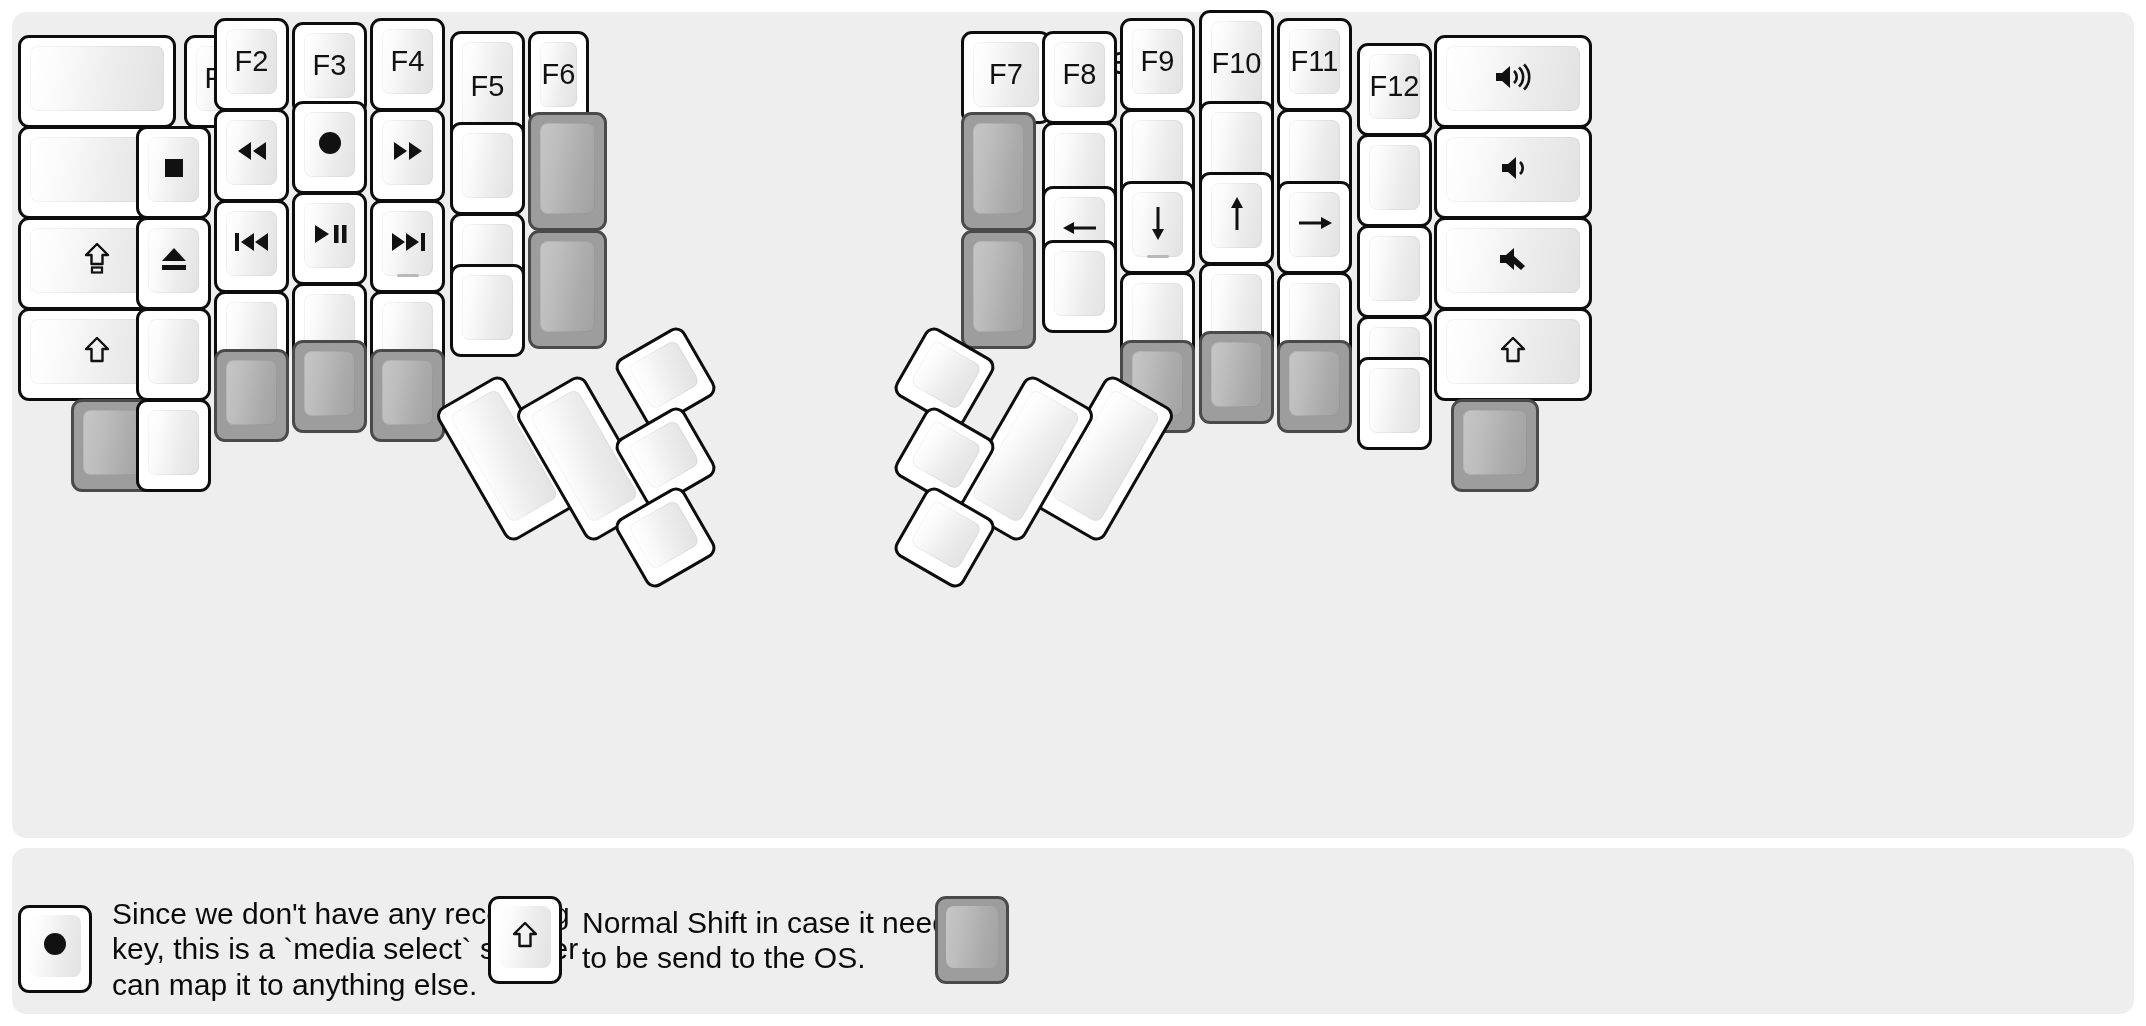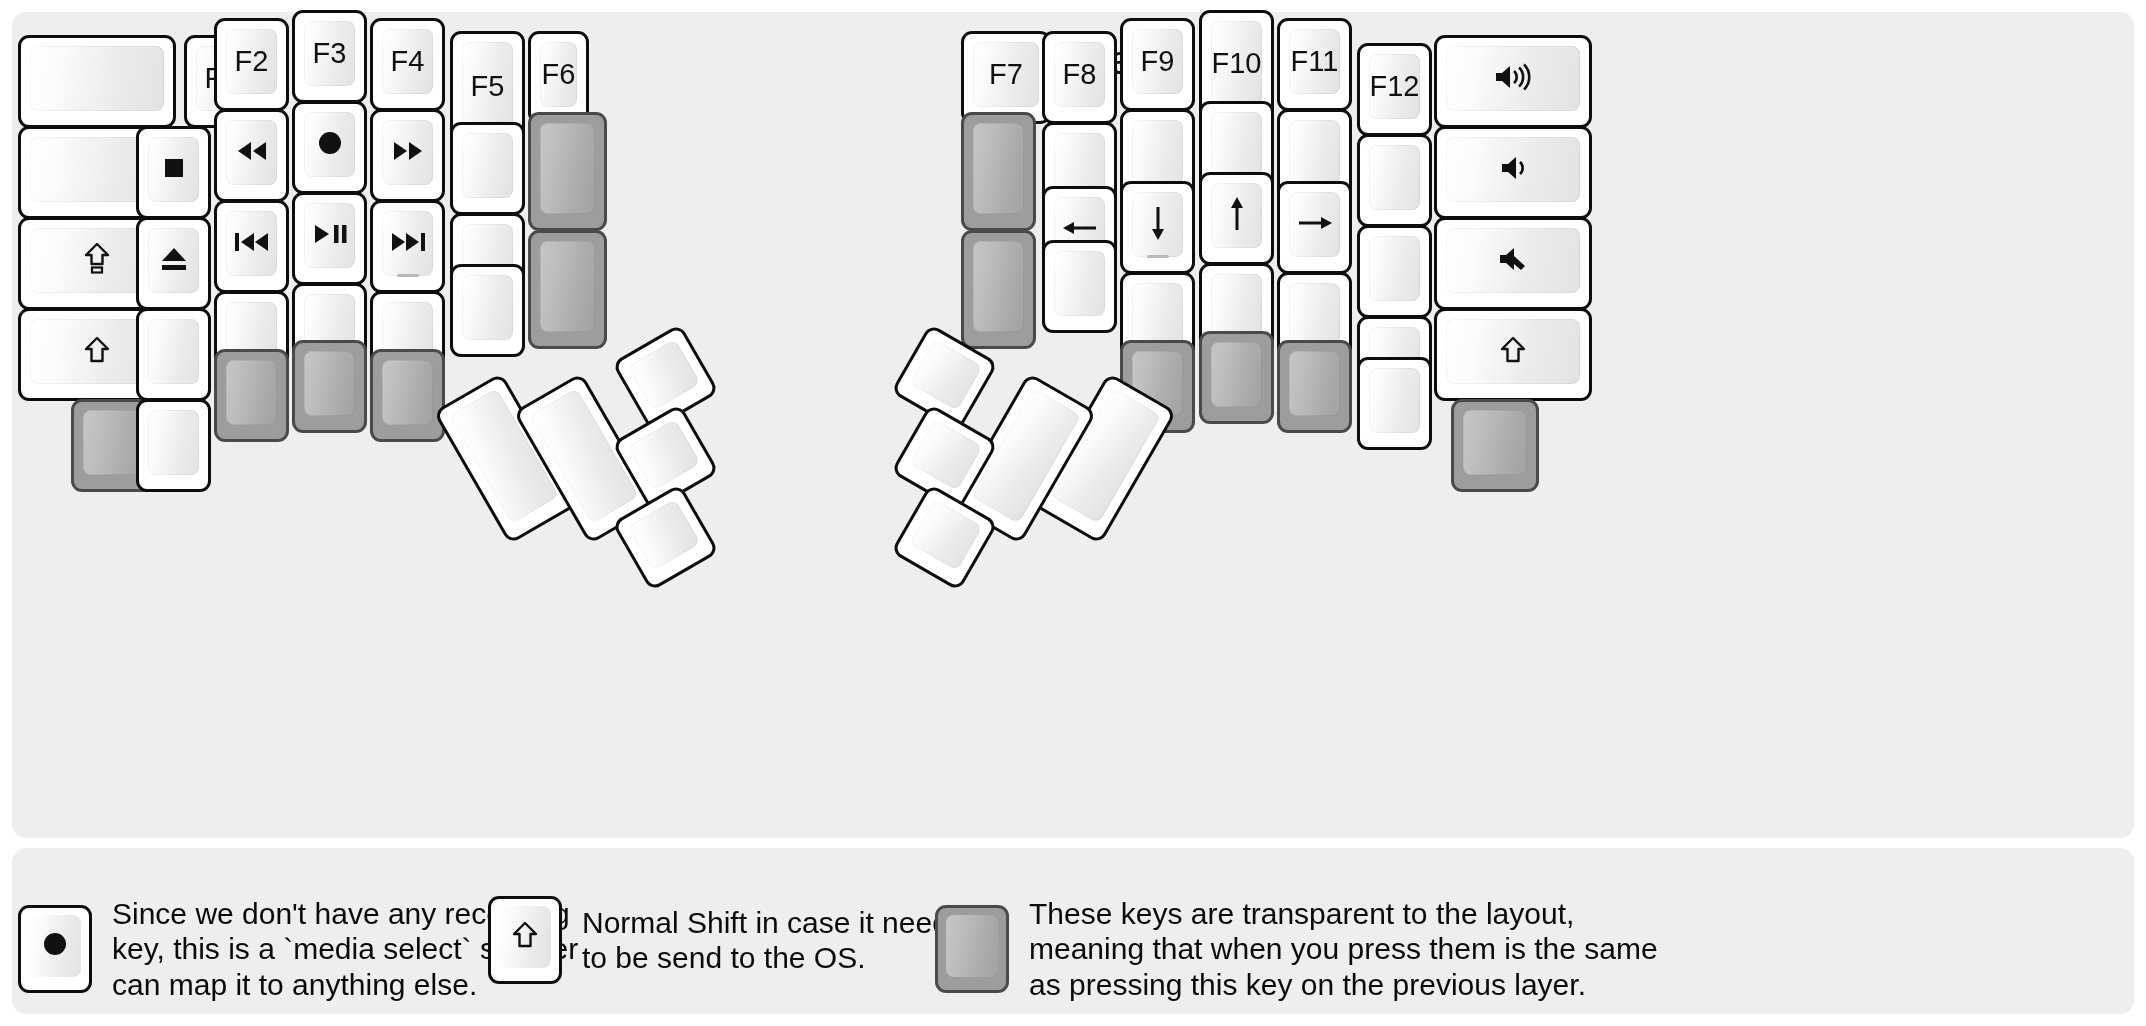--- a/index.html
+++ b/index.html
@@ -133,21 +133,21 @@
               <polygon points="36,4 36,22 23,13" fill="#111"></polygon>
             </svg></span>
         </div>
       </div>
       <div class="key" style="left: 214px; top: 291px; width: 75px; height: 93px;">
         <div class="face"></div>
       </div>
       <div class="key trans" style="left: 214px; top: 349px; width: 75px; height: 93px;">
         <div class="face"></div>
       </div>
-      <div class="key" style="left: 292px; top: 10px; width: 75px; height: 93px;">
+      <div class="key" style="left: 292px; top: 22px; width: 75px; height: 93px;">
         <div class="face">
           <span class="lg">F3</span>
         </div>
       </div>
       <div class="key" style="left: 292px; top: 101px; width: 75px; height: 93px;">
         <div class="face">
           <span class="glyph ic"><svg width="32" height="32" viewBox="0 0 32 32">
               <circle cx="16" cy="16" r="11" fill="#111"></circle>
             </svg></span>
         </div>
@@ -423,19 +423,16 @@
               </svg></span>
           </div>
         </div>
         <div class="legend-text">Normal Shift in case it needs
 to be send to the OS.</div>
       </div>
       <div class="legend-item" style="left: 935px; top: 896px;">
         <div class="legend-key trans">
           <div class="face"></div>
         </div>
-        <div class="legend-text">These keys are transparent to the layout,
-meaning that when you press them is the same
-as pressing this key on the previous layer.</div>
       </div>
     </div>
 
 </div>
 
 </body></html>

